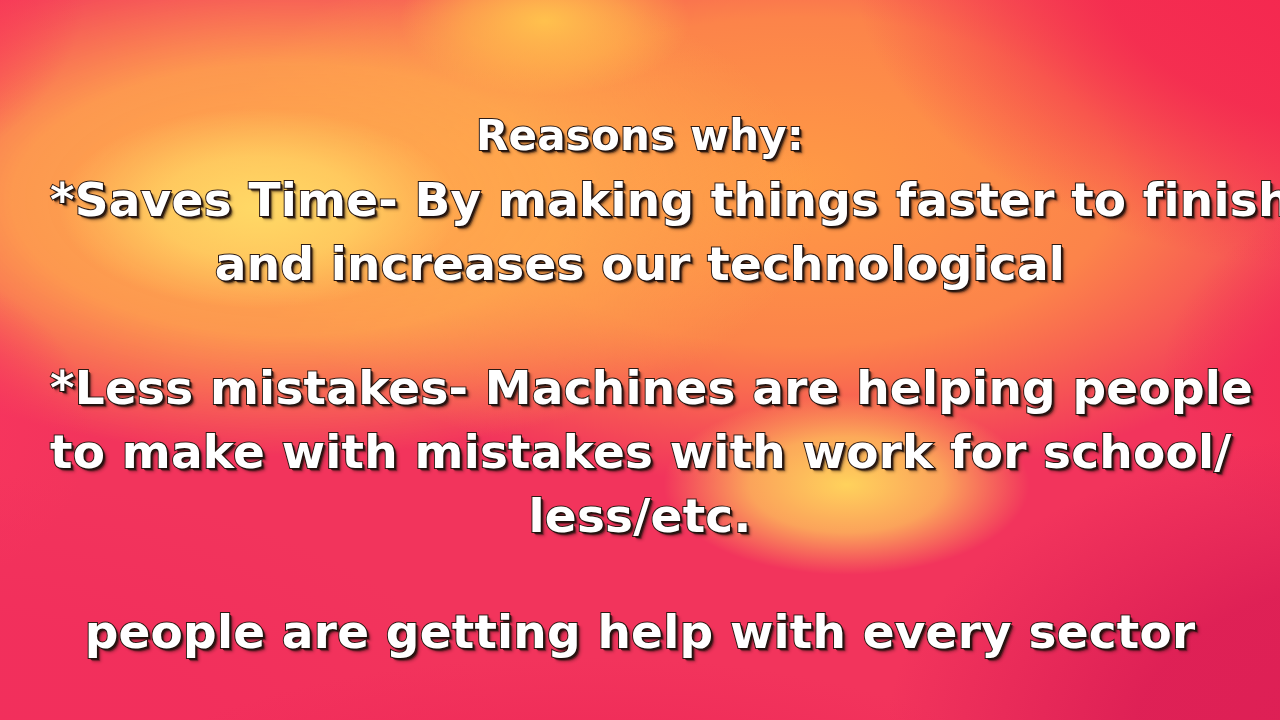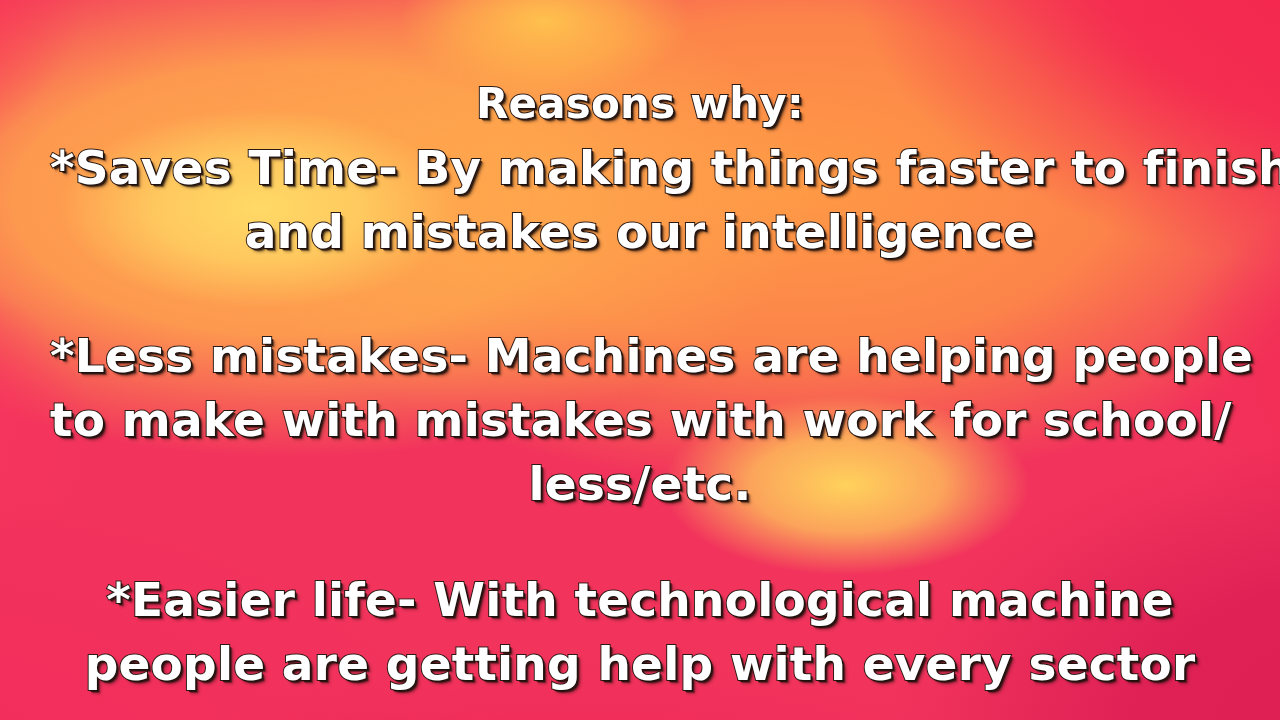--- a/index.html
+++ b/index.html
@@ -136,32 +136,31 @@
   <div class="bg-layer bg-yellow3"></div>
 
   <div class="text-stage">
 
     <div class="para">
       <div class="line title">Reasons why:</div>
     </div>
 
     <div class="para">
       <div class="line">*Saves Time- By making things faster to finish</div>
-      <div class="line">and mistakes our intelligence</div>
+      <div class="line">and increases our technological</div>
     </div>
 
     <div class="gap"></div>
 
     <div class="para">
       <div class="line">*Less mistakes- Machines are helping people</div>
       <div class="line">to make with mistakes with work for school/</div>
       <div class="line">less/etc.</div>
     </div>
 
     <div class="gap-small"></div>
 
     <div class="para">
-      <div class="line">*Easier life- With technological machine</div>
       <div class="line">people are getting help with every sector</div>
     </div>
 
   </div>
 </div>
 
 </body></html>

